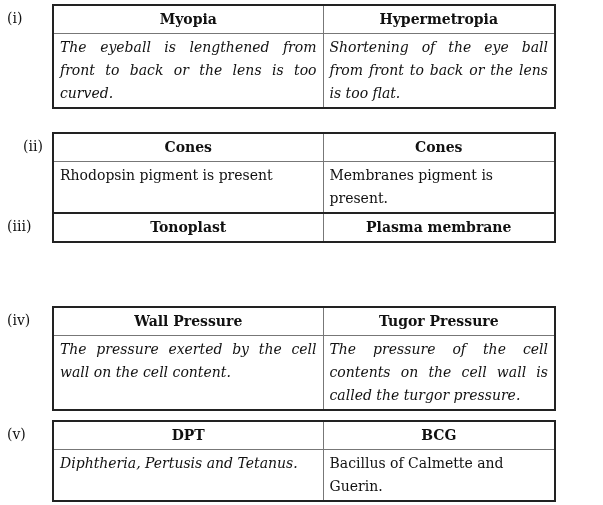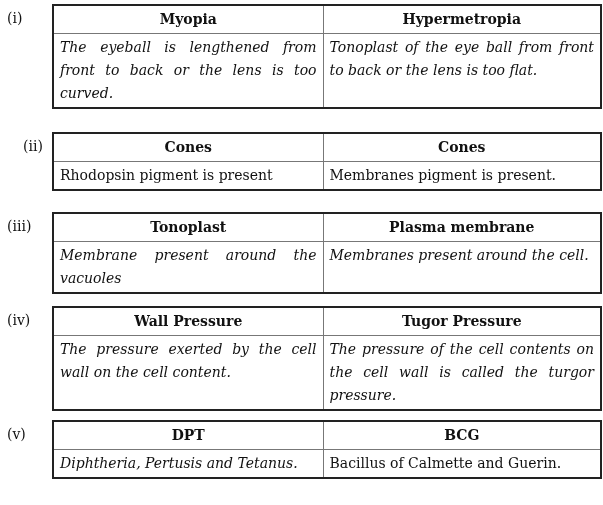--- a/index.html
+++ b/index.html
@@ -1,20 +1,20 @@
 <!DOCTYPE html>
 <html><head>
 <meta charset="utf-8">
 <style>
   html, body { margin:0; padding:0; background:#fff; }
   body { width:603px; height:505px; position:relative; overflow:hidden;
          font-family:"DejaVu Serif", "Liberation Serif", serif; color:#111; }
   .item { position:absolute; left:0; width:603px; }
   .label { position:absolute; left:7px; font-size:14px; }
-  table { position:absolute; left:52px; width:550px; border-collapse:collapse;
+  table { position:absolute; left:52px; width:504px; border-collapse:collapse;
           border:2px solid #222; table-layout:fixed; font-size:14px; }
   td, th { border:1px solid #777; padding:2px 6px; vertical-align:top; line-height:23px; }
   th { font-weight:bold; text-align:center; border-bottom:1px dashed #777; }
   col.c1 { width:270px; }
   td.j { text-align:justify; text-align-last:left;font-style:italic; }
 </style>
 </head>
 <body>
 
 <div class="item" style="top:4px;">
@@ -24,21 +24,21 @@
         <col class="c1">
         <col>
       </colgroup>
     <tbody>
         <tr>
           <th>Myopia</th>
         <th>Hypermetropia</th>
         </tr>
     <tr>
           <td class="j">The eyeball is lengthened from front to back or the lens is too curved.</td>
-        <td class="j">Tonoplast of the eye ball from front to back or the lens is too flat.</td>
+        <td class="j">Shortening of the eye ball from front to back or the lens is too flat.</td>
         </tr>
   </tbody>
     </table>
 </div>
 
 <div class="item" style="top:132px;">
   <span class="label" style="top:6px;margin-left:16px;">(ii)</span>
   <table>
     <colgroup>
         <col class="c1">
@@ -61,24 +61,20 @@
   <span class="label" style="top:6px;">(iii)</span>
   <table>
     <colgroup>
         <col class="c1">
         <col>
       </colgroup>
     <tbody>
         <tr>
           <th>Tonoplast</th>
         <th>Plasma membrane</th>
-        </tr>
-    <tr>
-          <td class="j">Membrane present around the vacuoles</td>
-        <td class="j">Membranes present around the cell.</td>
         </tr>
   </tbody>
     </table>
 </div>
 
 <div class="item" style="top:306px;">
   <span class="label" style="top:6px;">(iv)</span>
   <table>
     <colgroup>
         <col class="c1">

